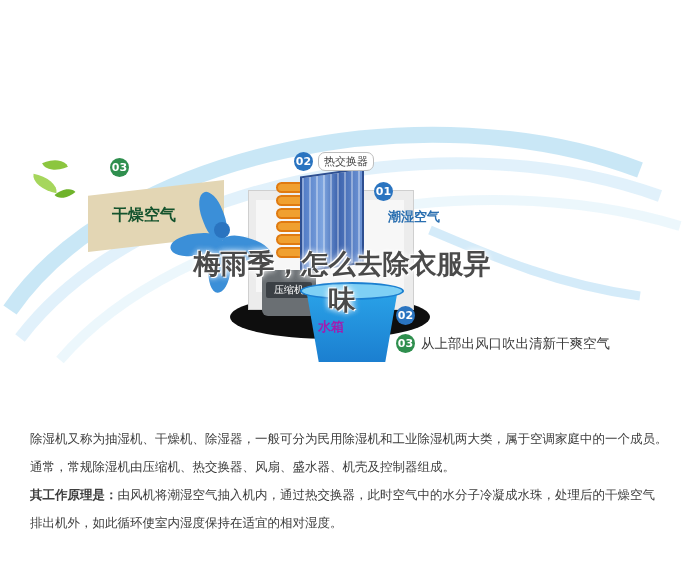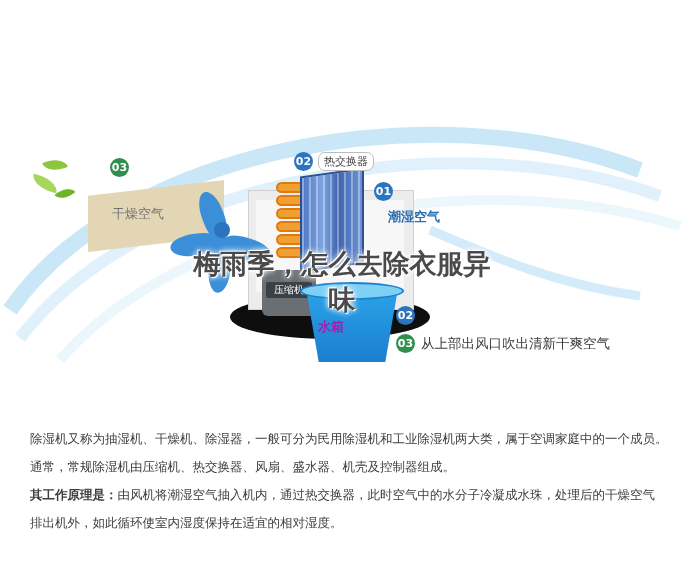--- a/index.html
+++ b/index.html
@@ -214,23 +214,23 @@
     width: 136px;
     height: 72px;
     background: #e3d6b4;
     clip-path: polygon(0% 22%, 100% 0%, 100% 78%, 0% 100%);
   }
   .dry-label {
     position: absolute;
     left: 112px;
     top: 95px;
     font-family: "DejaVu Sans", sans-serif;
-    font-size: 13px;
-    font-weight: normal;
-    color: #737373;
+    font-size: 16px;
+    font-weight: bold;
+    color: #14532d;
   }
   
   .leaf {
     position: absolute;
     background: #8cc63f;
     border-radius: 0 100% 0 100%;
   }
   .leaf.l1 { left: 44px; top: 48px; width: 22px; height: 14px; transform: rotate(-25deg); }
   .leaf.l2 { left: 32px; top: 66px; width: 26px; height: 15px; transform: rotate(10deg); background:#a6d65c; }
   .leaf.l3 { left: 56px; top: 78px; width: 18px; height: 11px; transform: rotate(-40deg); background:#6fb32b; }

